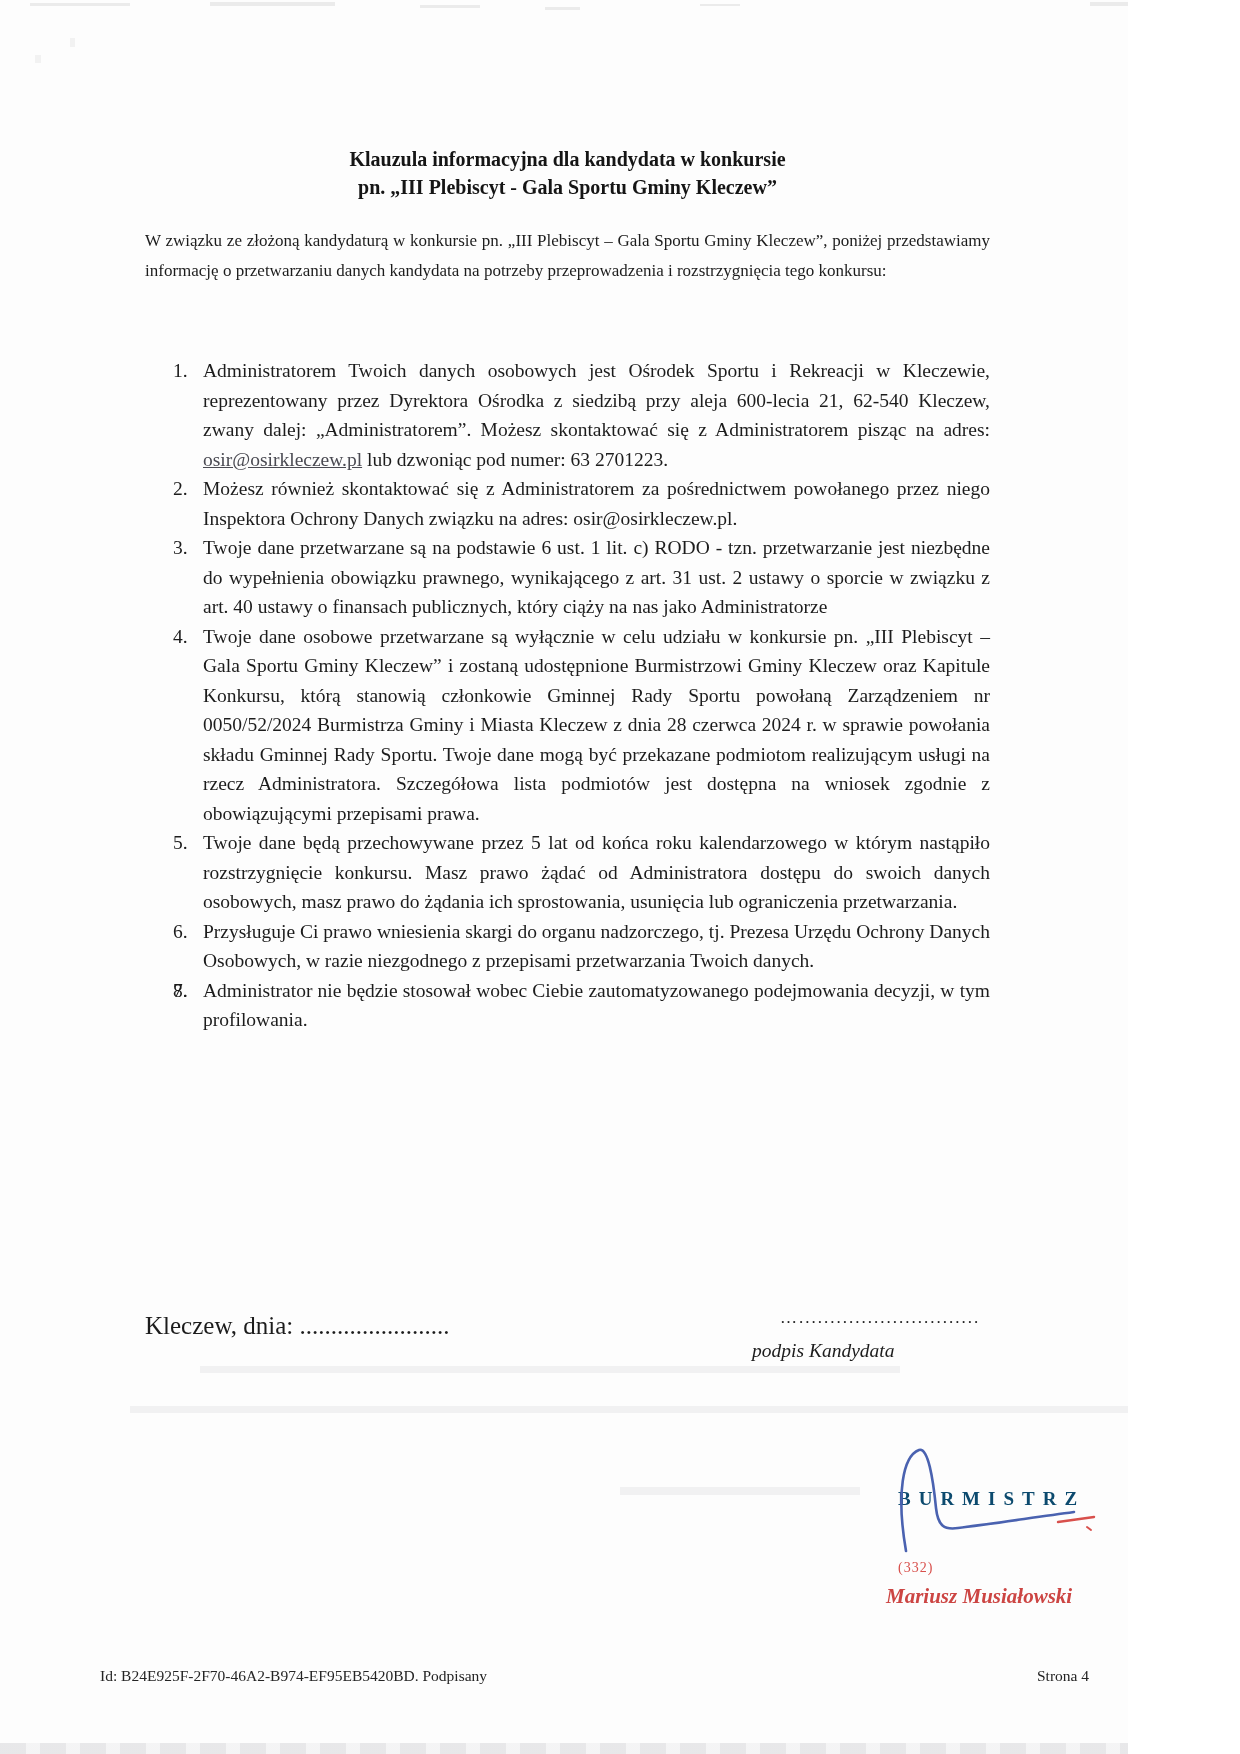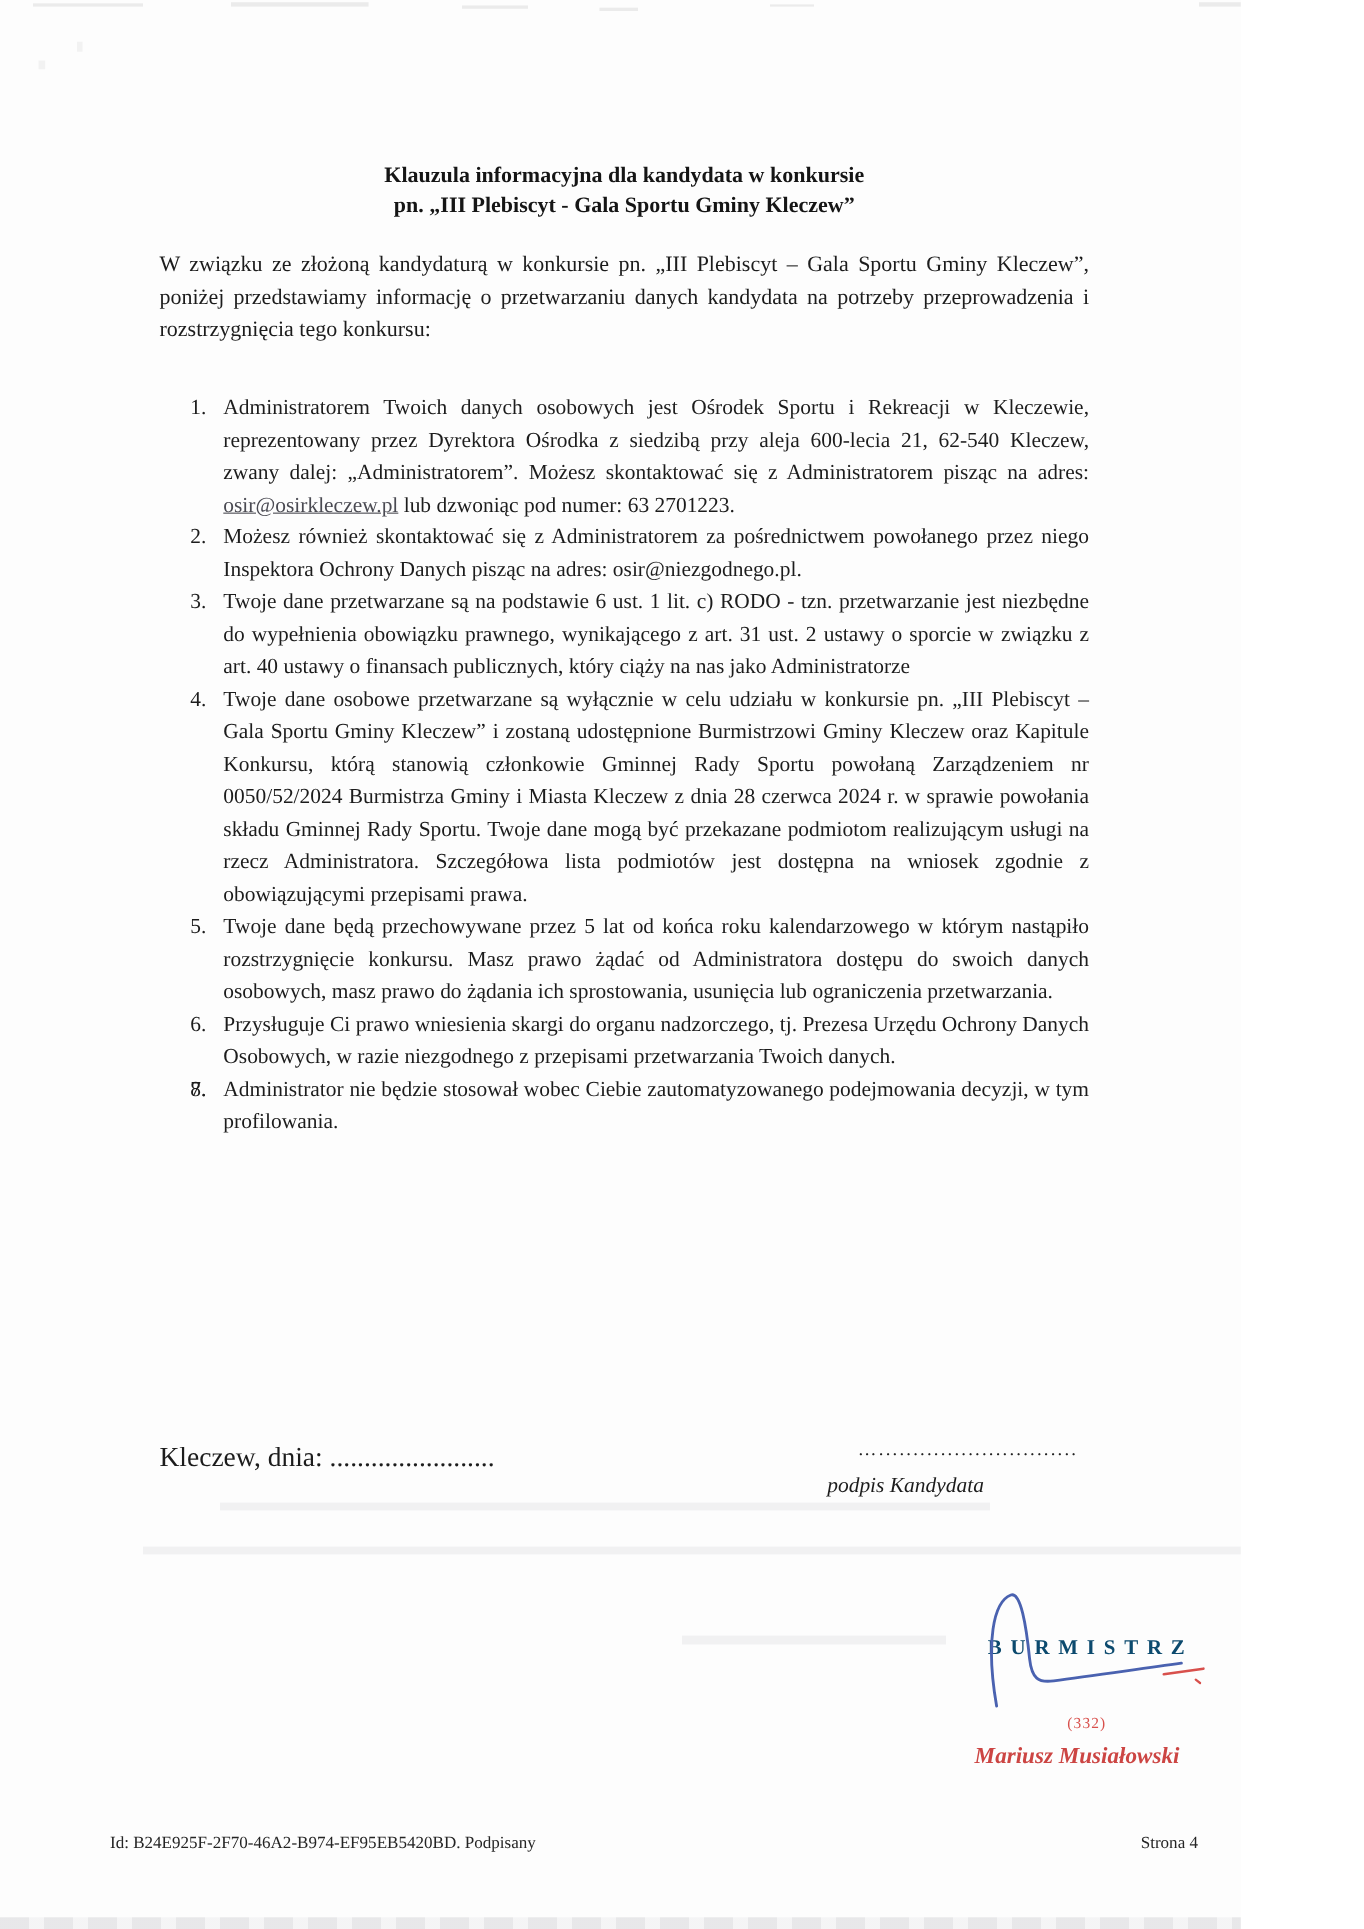--- a/index.html
+++ b/index.html
@@ -8,21 +8,21 @@
     background:#fdfdfd; color:#1c1c1c;
     font-family:"Liberation Serif", serif;
   }
   .doc-title {
     position:absolute; top:145px; left:145px; width:845px;
     text-align:center; font-weight:bold; font-size:20px; line-height:28px;
     color:#151515;
   }
   .intro {
     position:absolute; top:226px; left:145px; width:845px;
-    font-size:20px; line-height:29.5px; text-align:justify;
+    font-size:17px; line-height:29.5px; text-align:justify;
   }
   .list {
     position:absolute; top:356px; left:145px; width:845px;
     font-size:19.5px; line-height:29.5px;
   }
   .list-item { position:relative; padding-left:58px; text-align:justify; }
   .list-item .num { position:absolute; left:28px; top:0; }
   .email-link { color:#4a4a52; text-decoration:underline; cursor:pointer; }
   .sig-date { position:absolute; top:1312px; left:145px; font-size:25px; }
   .sig-dots {
@@ -38,21 +38,21 @@
     position:absolute; top:1488px; left:898px;
     font-weight:bold; font-size:19px; letter-spacing:8px;
     color:#0c4a6e; white-space:nowrap;
   }
   .stamp-name {
     position:absolute; top:1584px; left:886px;
     font-weight:bold; font-style:italic; font-size:21px;
     color:#cc4543; white-space:nowrap;
   }
   .stamp-number {
-    position:absolute; top:1560px; left:898px; width:180px; text-align:center;
+    position:absolute; top:1560px; left:898px; width:180px; text-align:left;
     font-size:14px; letter-spacing:1px; color:#d8504c;
   }
   .signature-svg { position:absolute; top:1438px; left:878px; width:232px; height:130px; }
   .footer-id { position:absolute; top:1667px; left:100px; font-size:15.5px; color:#242424;text-align:center; }
   .footer-page { position:absolute; top:1667px; left:1037px; font-size:15.5px; color:#242424; }
   .art { position:absolute; background:#dcdcdc; opacity:.55; }
   .art-soft { position:absolute; background:#f0f0f1; opacity:.9; }
   .bottom-strip {
     position:absolute; left:0; top:1743px; width:1240px; height:11px;
     background:repeating-linear-gradient(90deg,#e4e4e6 0 26px,#f3f3f4 26px 40px);
@@ -79,21 +79,21 @@
     <div>pn. „III Plebiscyt - Gala Sportu Gminy Kleczew”</div>
   </div>
 
   <div class="intro">W związku ze złożoną kandydaturą w konkursie pn. „III Plebiscyt – Gala Sportu Gminy Kleczew”, poniżej przedstawiamy informację o przetwarzaniu danych kandydata na potrzeby przeprowadzenia i rozstrzygnięcia tego konkursu:</div>
 
   <div class="list">
     <div class="list-item">
       <span class="num">1.</span><span>Administratorem Twoich danych osobowych jest Ośrodek Sportu i Rekreacji w Kleczewie, reprezentowany przez Dyrektora Ośrodka z siedzibą przy aleja 600-lecia 21, 62-540 Kleczew, zwany dalej: „Administratorem”. Możesz skontaktować się z Administratorem pisząc na adres: </span><a class="email-link">osir@osirkleczew.pl</a><span> lub dzwoniąc pod numer: 63 2701223.</span>
     </div>
     <div class="list-item">
-      <span class="num">2.</span><span>Możesz również skontaktować się z Administratorem za pośrednictwem powołanego przez niego Inspektora Ochrony Danych pisząc na adres: osir@niezgodnego.pl.</span>
+      <span class="num">2.</span><span>Możesz również skontaktować się z Administratorem za pośrednictwem powołanego przez niego Inspektora Ochrony Danych związku na adres: osir@osirkleczew.pl.</span>
     </div>
     <div class="list-item">
       <span class="num">3.</span><span>Twoje dane przetwarzane są na podstawie 6 ust. 1 lit. c) RODO - tzn. przetwarzanie jest niezbędne do wypełnienia obowiązku prawnego, wynikającego z art. 31 ust. 2 ustawy o sporcie w związku z art. 40 ustawy o finansach publicznych, który ciąży na nas jako Administratorze</span>
     </div>
     <div class="list-item">
       <span class="num">4.</span><span>Twoje dane osobowe przetwarzane są wyłącznie w celu udziału w konkursie pn. „III Plebiscyt –Gala Sportu Gminy Kleczew” i zostaną udostępnione Burmistrzowi Gminy Kleczew oraz Kapitule Konkursu, którą stanowią członkowie Gminnej Rady Sportu powołaną Zarządzeniem nr 0050/52/2024 Burmistrza Gminy i Miasta Kleczew z dnia 28 czerwca 2024 r. w sprawie powołania składu Gminnej Rady Sportu. Twoje dane mogą być przekazane podmiotom realizującym usługi na rzecz Administratora. Szczegółowa lista podmiotów jest dostępna na wniosek zgodnie z obowiązującymi przepisami prawa.</span>
     </div>
     <div class="list-item">
       <span class="num">5.</span><span>Twoje dane będą przechowywane przez 5 lat od końca roku kalendarzowego w którym nastąpiło rozstrzygnięcie konkursu. Masz prawo żądać od Administratora dostępu do swoich danych osobowych, masz prawo do żądania ich sprostowania, usunięcia lub ograniczenia przetwarzania.</span>
     </div>

